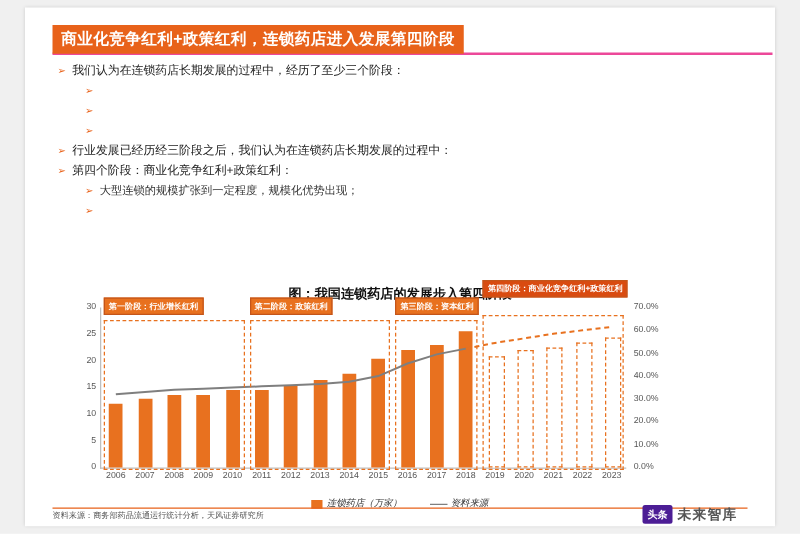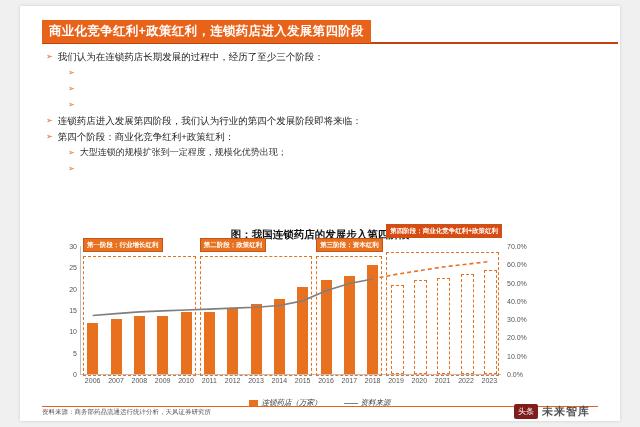--- a/index.html
+++ b/index.html
@@ -11,21 +11,21 @@
   }
   #slide{
     position:absolute;left:20px;top:6px;
     width:600px;height:415px;
     background:#ffffff;
     box-shadow:0 0 3px rgba(0,0,0,.15);
   }
   
   .title-bar{
     position:absolute;left:22px;top:14px;width:556px;height:22px;
-    border-bottom:2px solid #c2410c;
+    border-bottom:2px solid #ec4899;
     padding-left:20px;
   }
   .title-text{
     position:absolute;left:0;top:0;
     background:#e8621a;color:#ffffff;
     font-size:12.5px;font-weight:bold;
     padding:3px 7px 3px 7px;
     letter-spacing:.3px;
     white-space:nowrap;
   }
@@ -91,21 +91,21 @@
   }
   .footer-line{position:absolute;left:0;top:0;width:556px;border-top:1px solid #e8621a;}
   .source{
     position:absolute;left:0;top:2px;font-size:6.5px;color:#555;
     white-space:nowrap;
   }
   .watermark{
     position:absolute;right:8px;top:-2px;display:flex;align-items:center;
   }
   .wm-box{
-    background:#7f1d1d;color:#fff;font-size:8px;font-weight:normal;
+    background:#4c1d95;color:#fff;font-size:8px;font-weight:bold;
     padding:2px 4px;border-radius:2px;margin-right:4px;
   }
   .wm-text{font-size:11px;color:#555;font-weight:bold;letter-spacing:1px;}
   svg{display:block;}
 </style>
 </head>
 <body>
 
 <div id="slide">
 
@@ -122,21 +122,21 @@
       <span class="arrow">➢</span>
     </div>
     <div class="b-row indent1">
       <span class="arrow">➢</span>
     </div>
     <div class="b-row indent1">
       <span class="arrow">➢</span>
     </div>
     <div class="b-row">
       <span class="arrow">➢</span>
-      <span class="b-l1">连锁药店进入发展第四阶段，我们认为行业的第四个发展阶段即将来临：</span>
+      <span class="b-l1">行业发展已经历经三阶段之后，我们认为在连锁药店长期发展的过程中：</span>
     </div>
     <div class="b-row">
       <span class="arrow">➢</span>
       <span class="b-l1">第四个阶段：商业化竞争红利+政策红利：</span>
     </div>
     <div class="b-row indent1">
       <span class="arrow">➢</span>
       <span class="b-l2">大型连锁的规模扩张到一定程度，规模化优势出现；</span>
     </div>
     <div class="b-row indent1">

